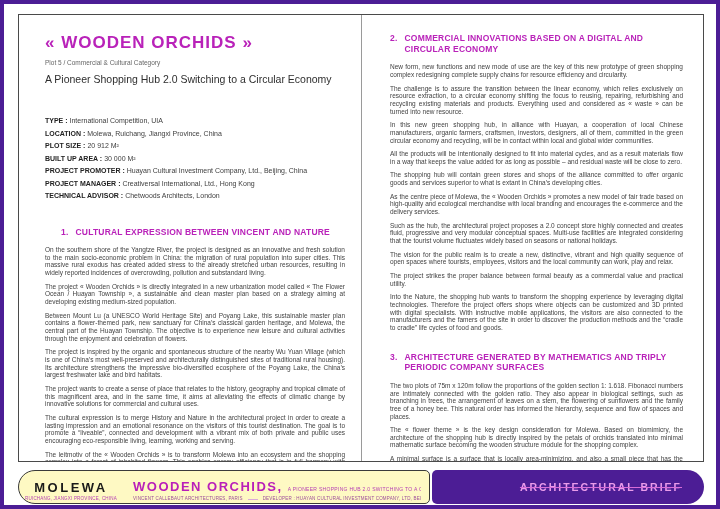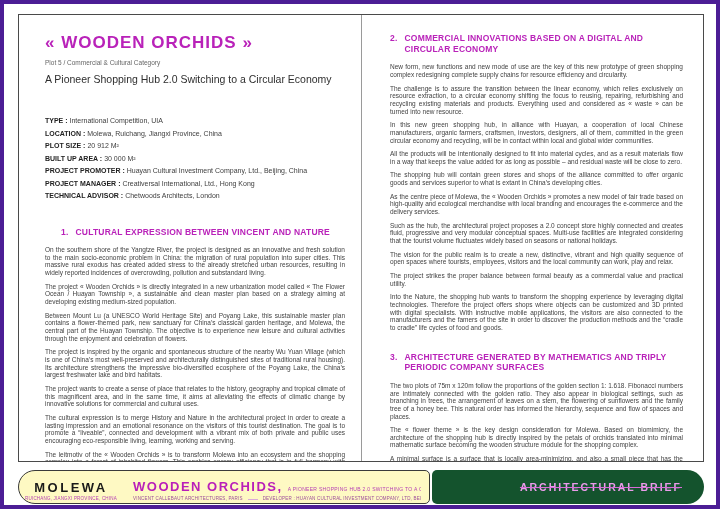--- a/index.html
+++ b/index.html
@@ -78,21 +78,21 @@
     padding:2px 8px 2px 8px;min-width:0;
   }
   .project-line{display:flex;align-items:baseline;gap:5px;white-space:nowrap;overflow:hidden;}
   .project-name{font-size:13px;font-weight:bold;letter-spacing:1.5px;color:#b91fb9;}
   .project-sub{font-size:5px;color:#b43cb4;letter-spacing:.3px;}
   .credits-line{display:flex;align-items:baseline;margin-top:2px;white-space:nowrap;overflow:hidden;}
   .credit{font-size:4.5px;color:#9a4a9a;letter-spacing:.2px;}
   .credit-rule{flex:1 1 auto;border-bottom:1px solid #d9aad9;margin:0 5px 1px 5px;min-width:10px;}
   .footer-badge{
     flex:0 0 272px;
-    background:#14532d;
+    background:#4c1d95;
     border-radius:5px 17px 17px 5px;
     margin-left:2px;
     display:flex;align-items:center;justify-content:flex-end;
     padding:4px 22px;
     box-sizing:border-box;
   }
   .badge-text{
     color:#ea9cea;font-size:10.5px;font-weight:bold;letter-spacing:2px;
     text-decoration:line-through;
     text-decoration-color:#d86cd8;

